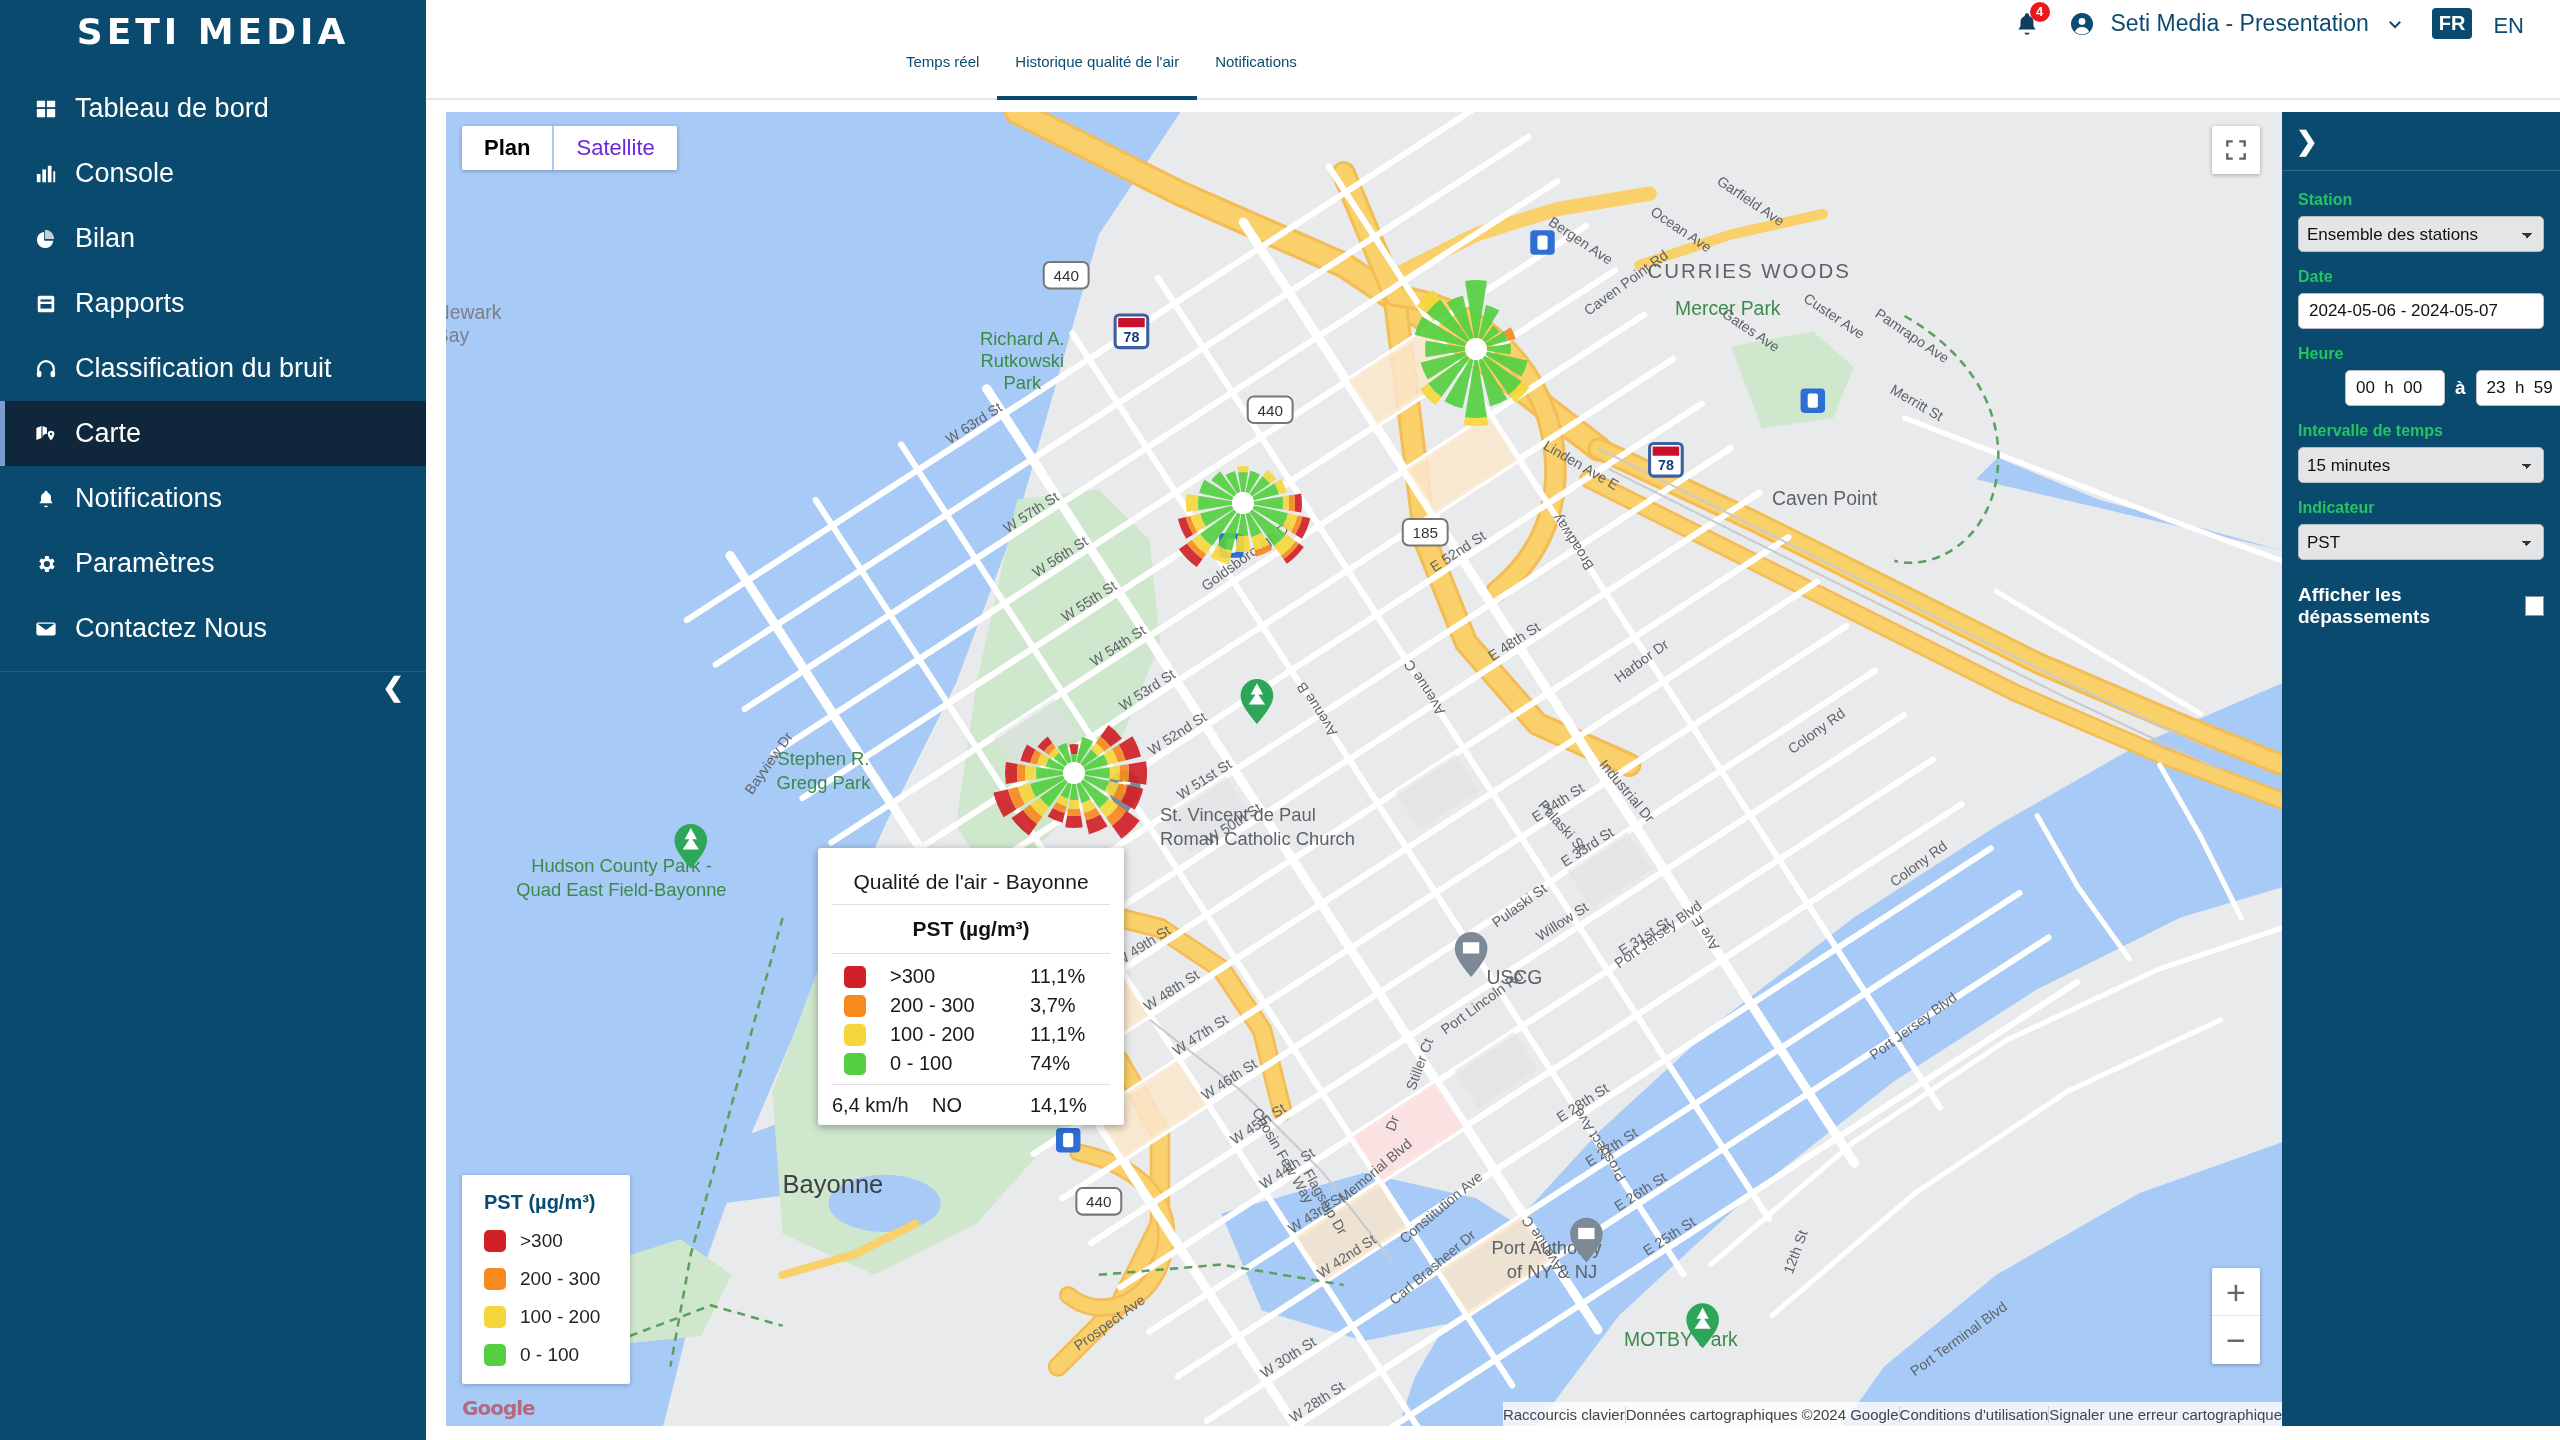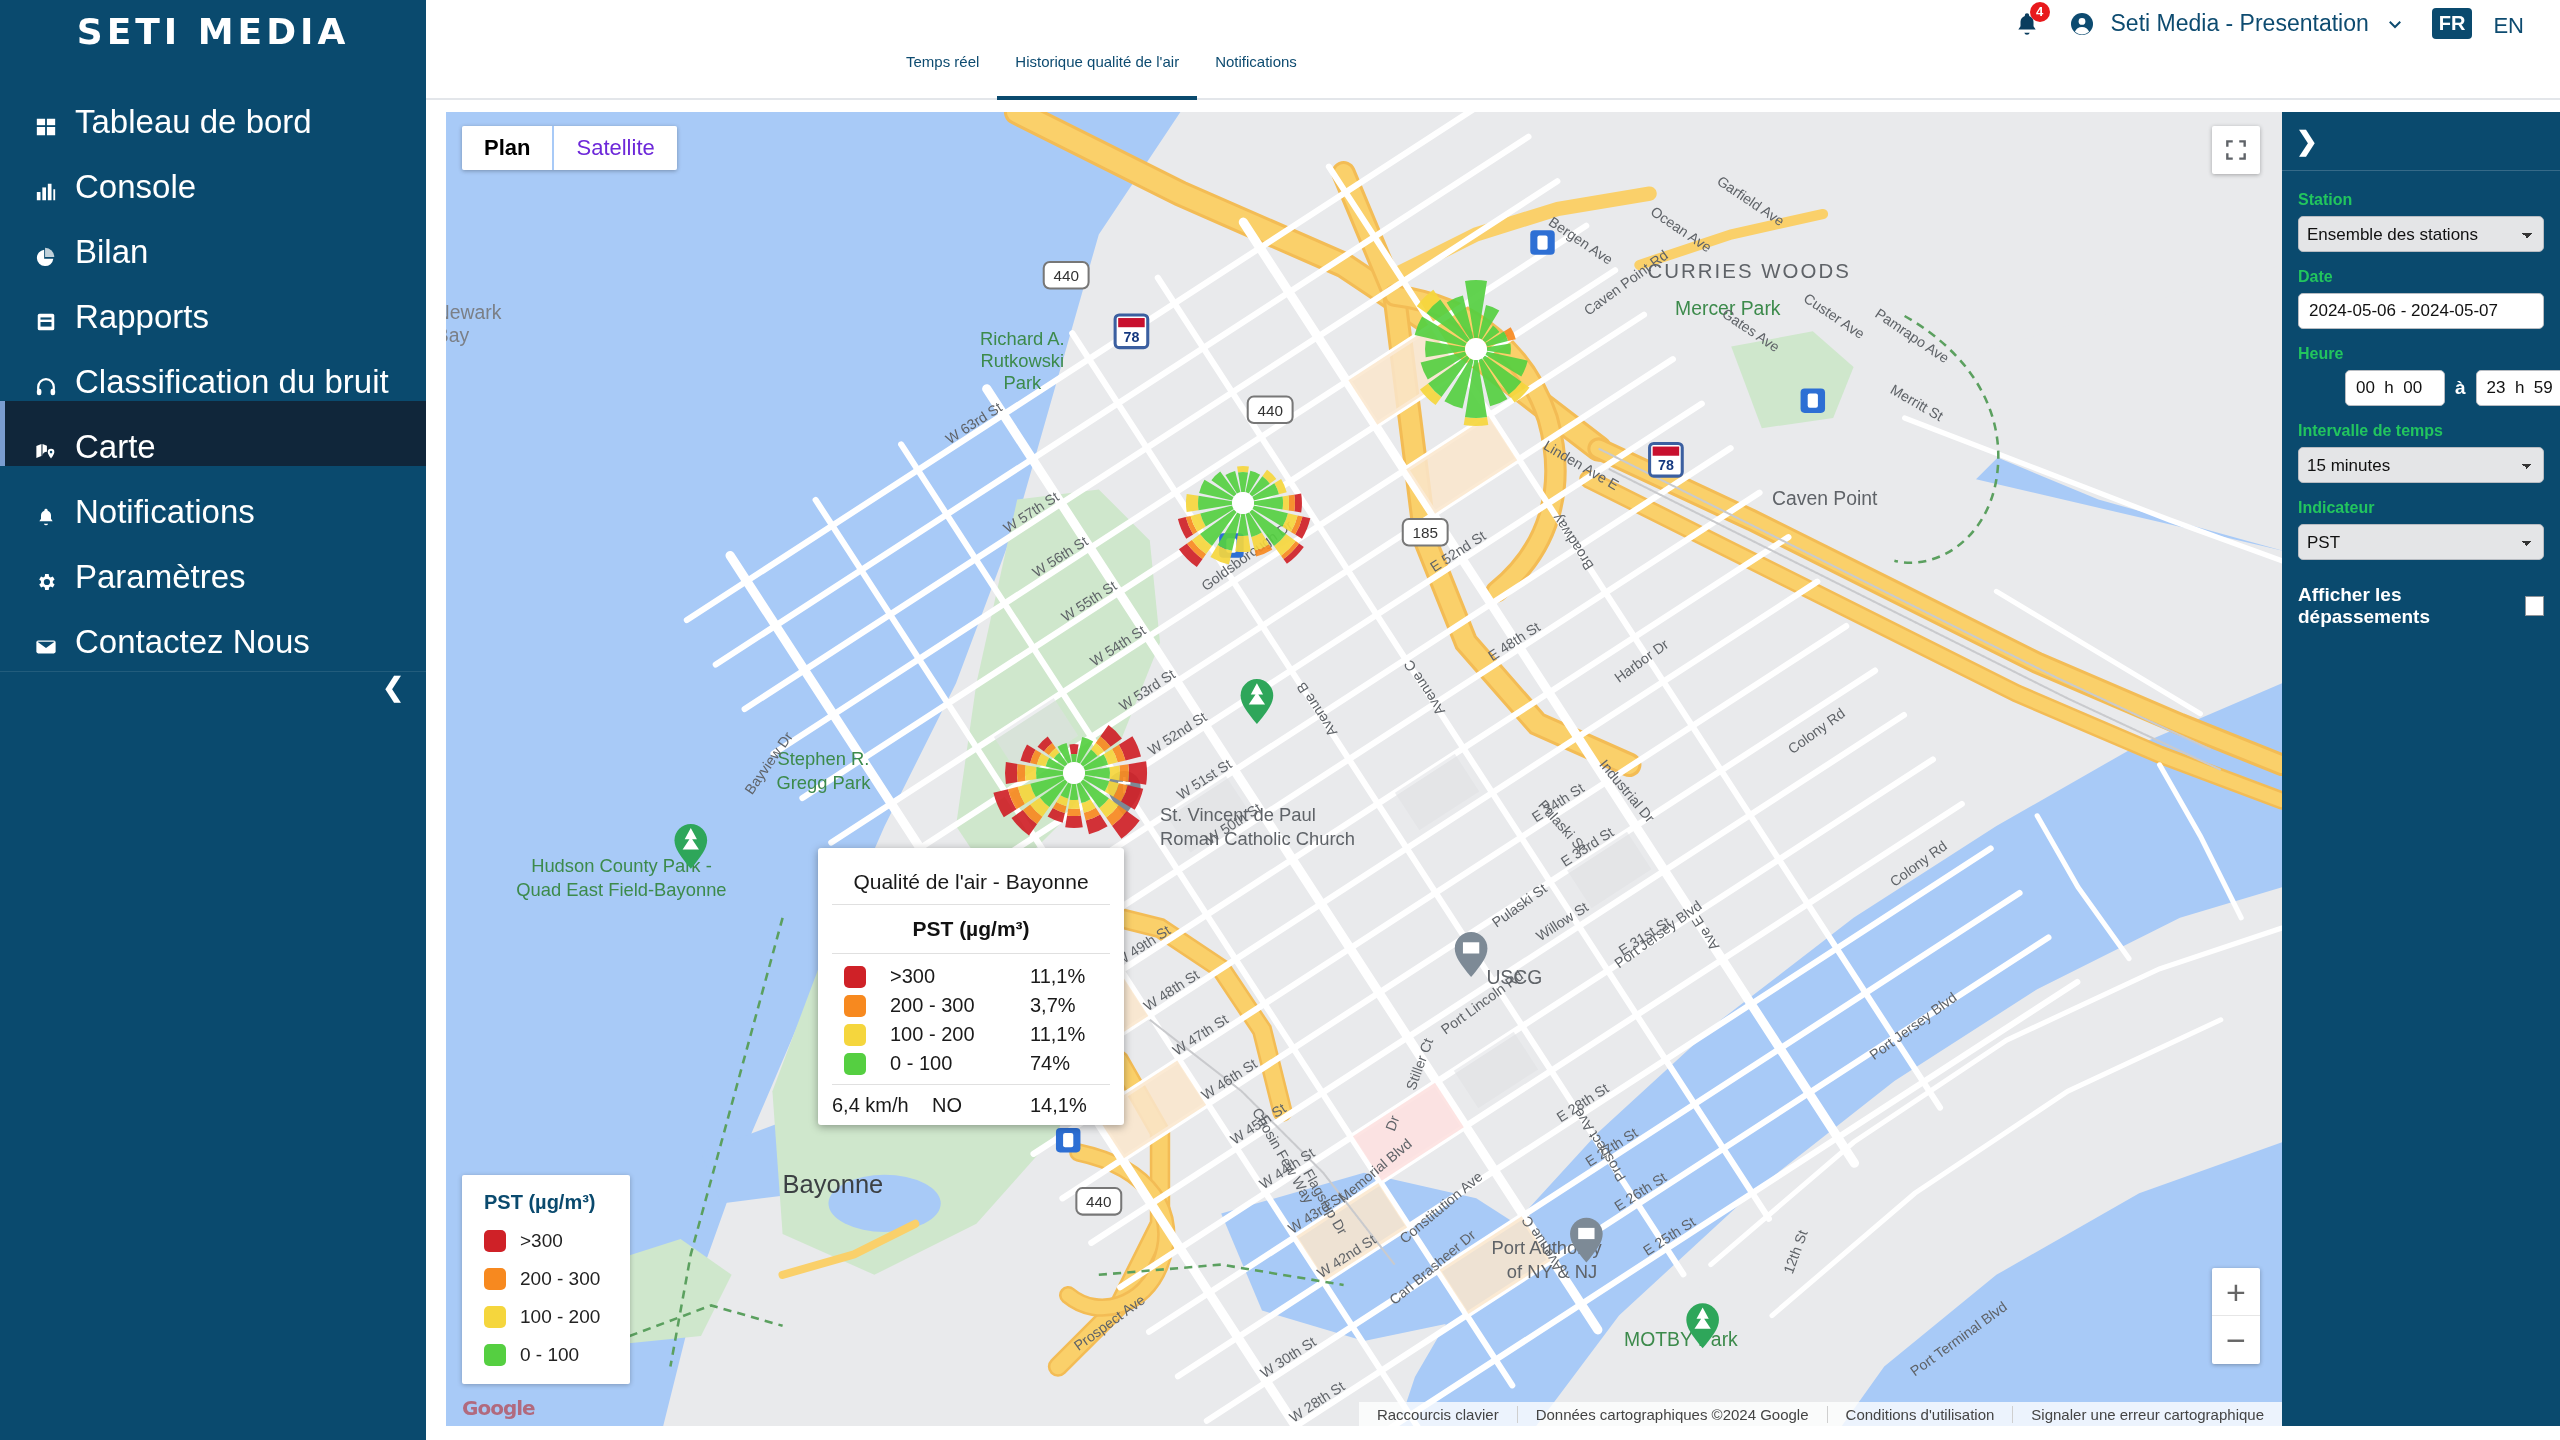--- a/index.html
+++ b/index.html
@@ -23,23 +23,23 @@
   .brand {
     height: 62px;
     display: flex; align-items: center; justify-content: center;
     font-size: 36px; font-weight: bold; letter-spacing: 4px;
     color: #ffffff;
     font-family: "DejaVu Sans", sans-serif;
   }
   .nav { margin-top: 14px; display: flex; flex-direction: column; }
   .nav-item {
     height: 65px;
-    display: flex; align-items: flex-end;
+    display: flex; align-items: center;
     padding-left: 24px;
-    font-size: 33px;
+    font-size: 27px;
     color: #ffffff;
     cursor: pointer;
     position: relative;
     border-left: 5px solid transparent;
   }
   .nav-item .ico {
     width: 34px; height: 28px;
     display: inline-flex; align-items: center; justify-content: center;
     margin-right: 12px;
     flex: 0 0 34px;
@@ -157,21 +157,21 @@
     position: absolute; left: 16px; bottom: 6px; z-index: 35;
     font-size: 20px; font-weight: bold; color: #b91c1c; opacity: .55;
     letter-spacing: -1px; font-family: "DejaVu Sans", sans-serif;
   }
   .attrib {
     position: absolute; right: 0; bottom: 0; z-index: 36;
     display: flex; align-items: center;
     background: rgba(255,255,255,0.78);
     font-size: 15px; color: #444; height: 24px;
   }
-  .attrib span { padding: 0 18px; border-left: 1px solid #cfcfcf; white-space: nowrap; cursor: pointer;}
+  .attrib span { padding: 0 0; border-left: 1px solid #cfcfcf; white-space: nowrap; cursor: pointer;}
   .attrib span:first-child { border-left: none; }
 
   
   .legend {
     position: absolute; left: 16px; bottom: 42px; z-index: 38;
     background: #fff; padding: 16px 30px 18px 22px;
     box-shadow: 0 1px 5px rgba(0,0,0,0.25);
     border-radius: 2px;
   }
   .legend-title { font-size: 20px; font-weight: bold; color: #0a4a6e; margin-bottom: 16px;}

